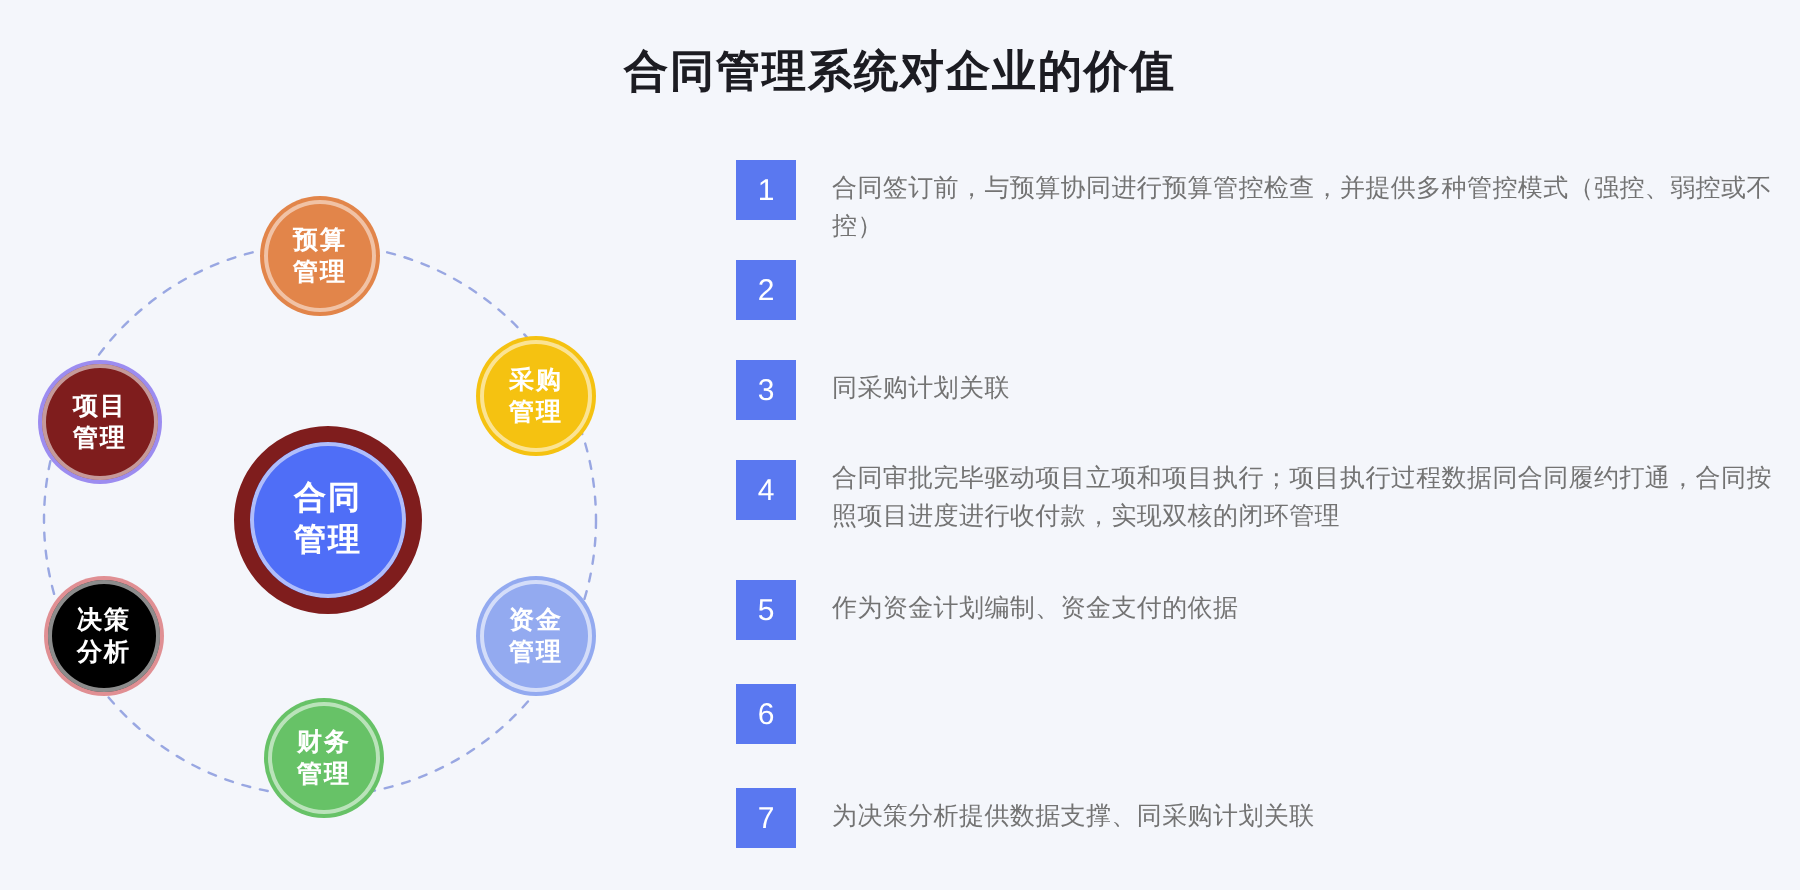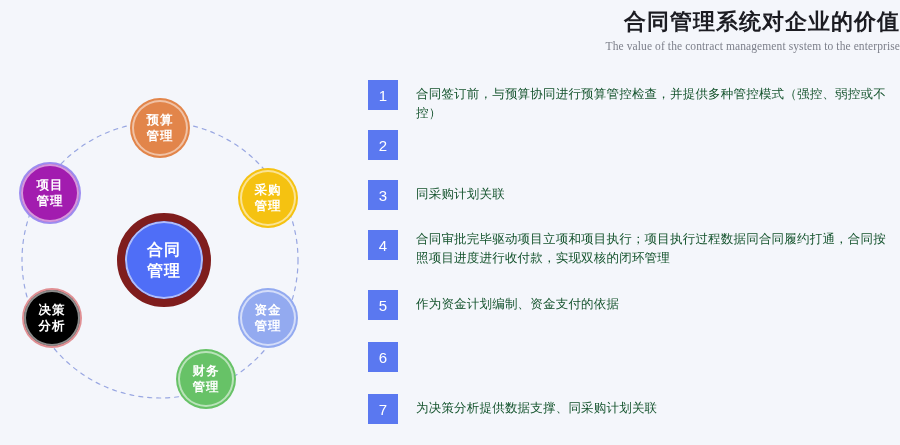--- a/index.html
+++ b/index.html
@@ -11,26 +11,25 @@
     height: 445px;
     background: #f4f6fb;
     font-family: "Liberation Sans", "DejaVu Sans", sans-serif;
     overflow: hidden;
     position: relative;
   }
 
   
   .header {
     position: absolute;
-    top: 2px;
+    top: 16px;
     left: 0;
     width: 900px;
     height: 60px;
-    text-align: right;
-    font-family: Liberation Serif, serif;
+    text-align: center;
   }
   .title {
     margin: 0;
     padding-top: 7px;
     font-size: 22px;
     font-weight: bold;
     color: #1c1c22;
     letter-spacing: 1px;
     line-height: 26px;
   }
@@ -103,33 +102,33 @@
     left: 240px; top: 212px;
     background: #93aaf0;
     box-shadow: inset 0 0 0 2px rgba(255,255,255,0.6), 0 0 0 2px #93aaf0;
     font-size: 12.5px; line-height: 16px;
   }
   .node-finance {
     width: 56px; height: 56px;
     left: 134px; top: 273px;
     background: #67c267;
     box-shadow: inset 0 0 0 2px rgba(255,255,255,0.55), 0 0 0 2px #67c267;
-    font-size: 12.5px; line-height: 16px; margin-left: 44px;
+    font-size: 12.5px; line-height: 16px;
   }
   .node-decision {
     width: 56px; height: 56px;
     left: 24px; top: 212px;
     background: #000000;
     box-shadow: inset 0 0 0 2px rgba(255,255,255,0.55), 0 0 0 2px #e08f93;
     font-size: 12.5px; line-height: 16px;
   }
   .node-project {
     width: 58px; height: 58px;
-    left: 21px; top: 86px;
-    background: #a21caf;
+    left: 21px; top: 104px;
+    background: #7f1d1d;
     box-shadow: inset 0 0 0 2px rgba(255,255,255,0.55), 0 0 0 2px #9c8cf0;
     font-size: 12.5px; line-height: 16px;
   }
 
   
   .list {
     position: absolute;
     left: 368px;
     top: 80px;
     width: 520px;
@@ -151,33 +150,32 @@
     font-weight: normal;
     display: flex;
     align-items: center;
     justify-content: center;
     font-family: "Liberation Sans", sans-serif;
   }
   .item-text {
     margin-left: 18px;
     font-size: 12.5px;
     line-height: 19px;
-    color: #14532d;
+    color: #737373;
     padding-top: 5px;
     letter-spacing: 0.2px;
     max-width: 470px;
   }
   .item-text.two-line { padding-top: 0px; }
 </style>
 </head>
 <body>
 
 <div class="header">
   <h1 class="title">合同管理系统对企业的价值</h1>
-  <p class="subtitle">The value of the contract management system to the enterprise</p>
 </div>
 
 <div class="diagram">
 
   <svg class="diagram-svg" width="340" height="367">
     <circle cx="160" cy="182" r="138" fill="none" stroke="#8899dd" stroke-width="1.2" stroke-dasharray="4 5" stroke-linecap="round" opacity="0.85"></circle>
   </svg>
 
   <div class="node node-project">
     <span>项目</span>

